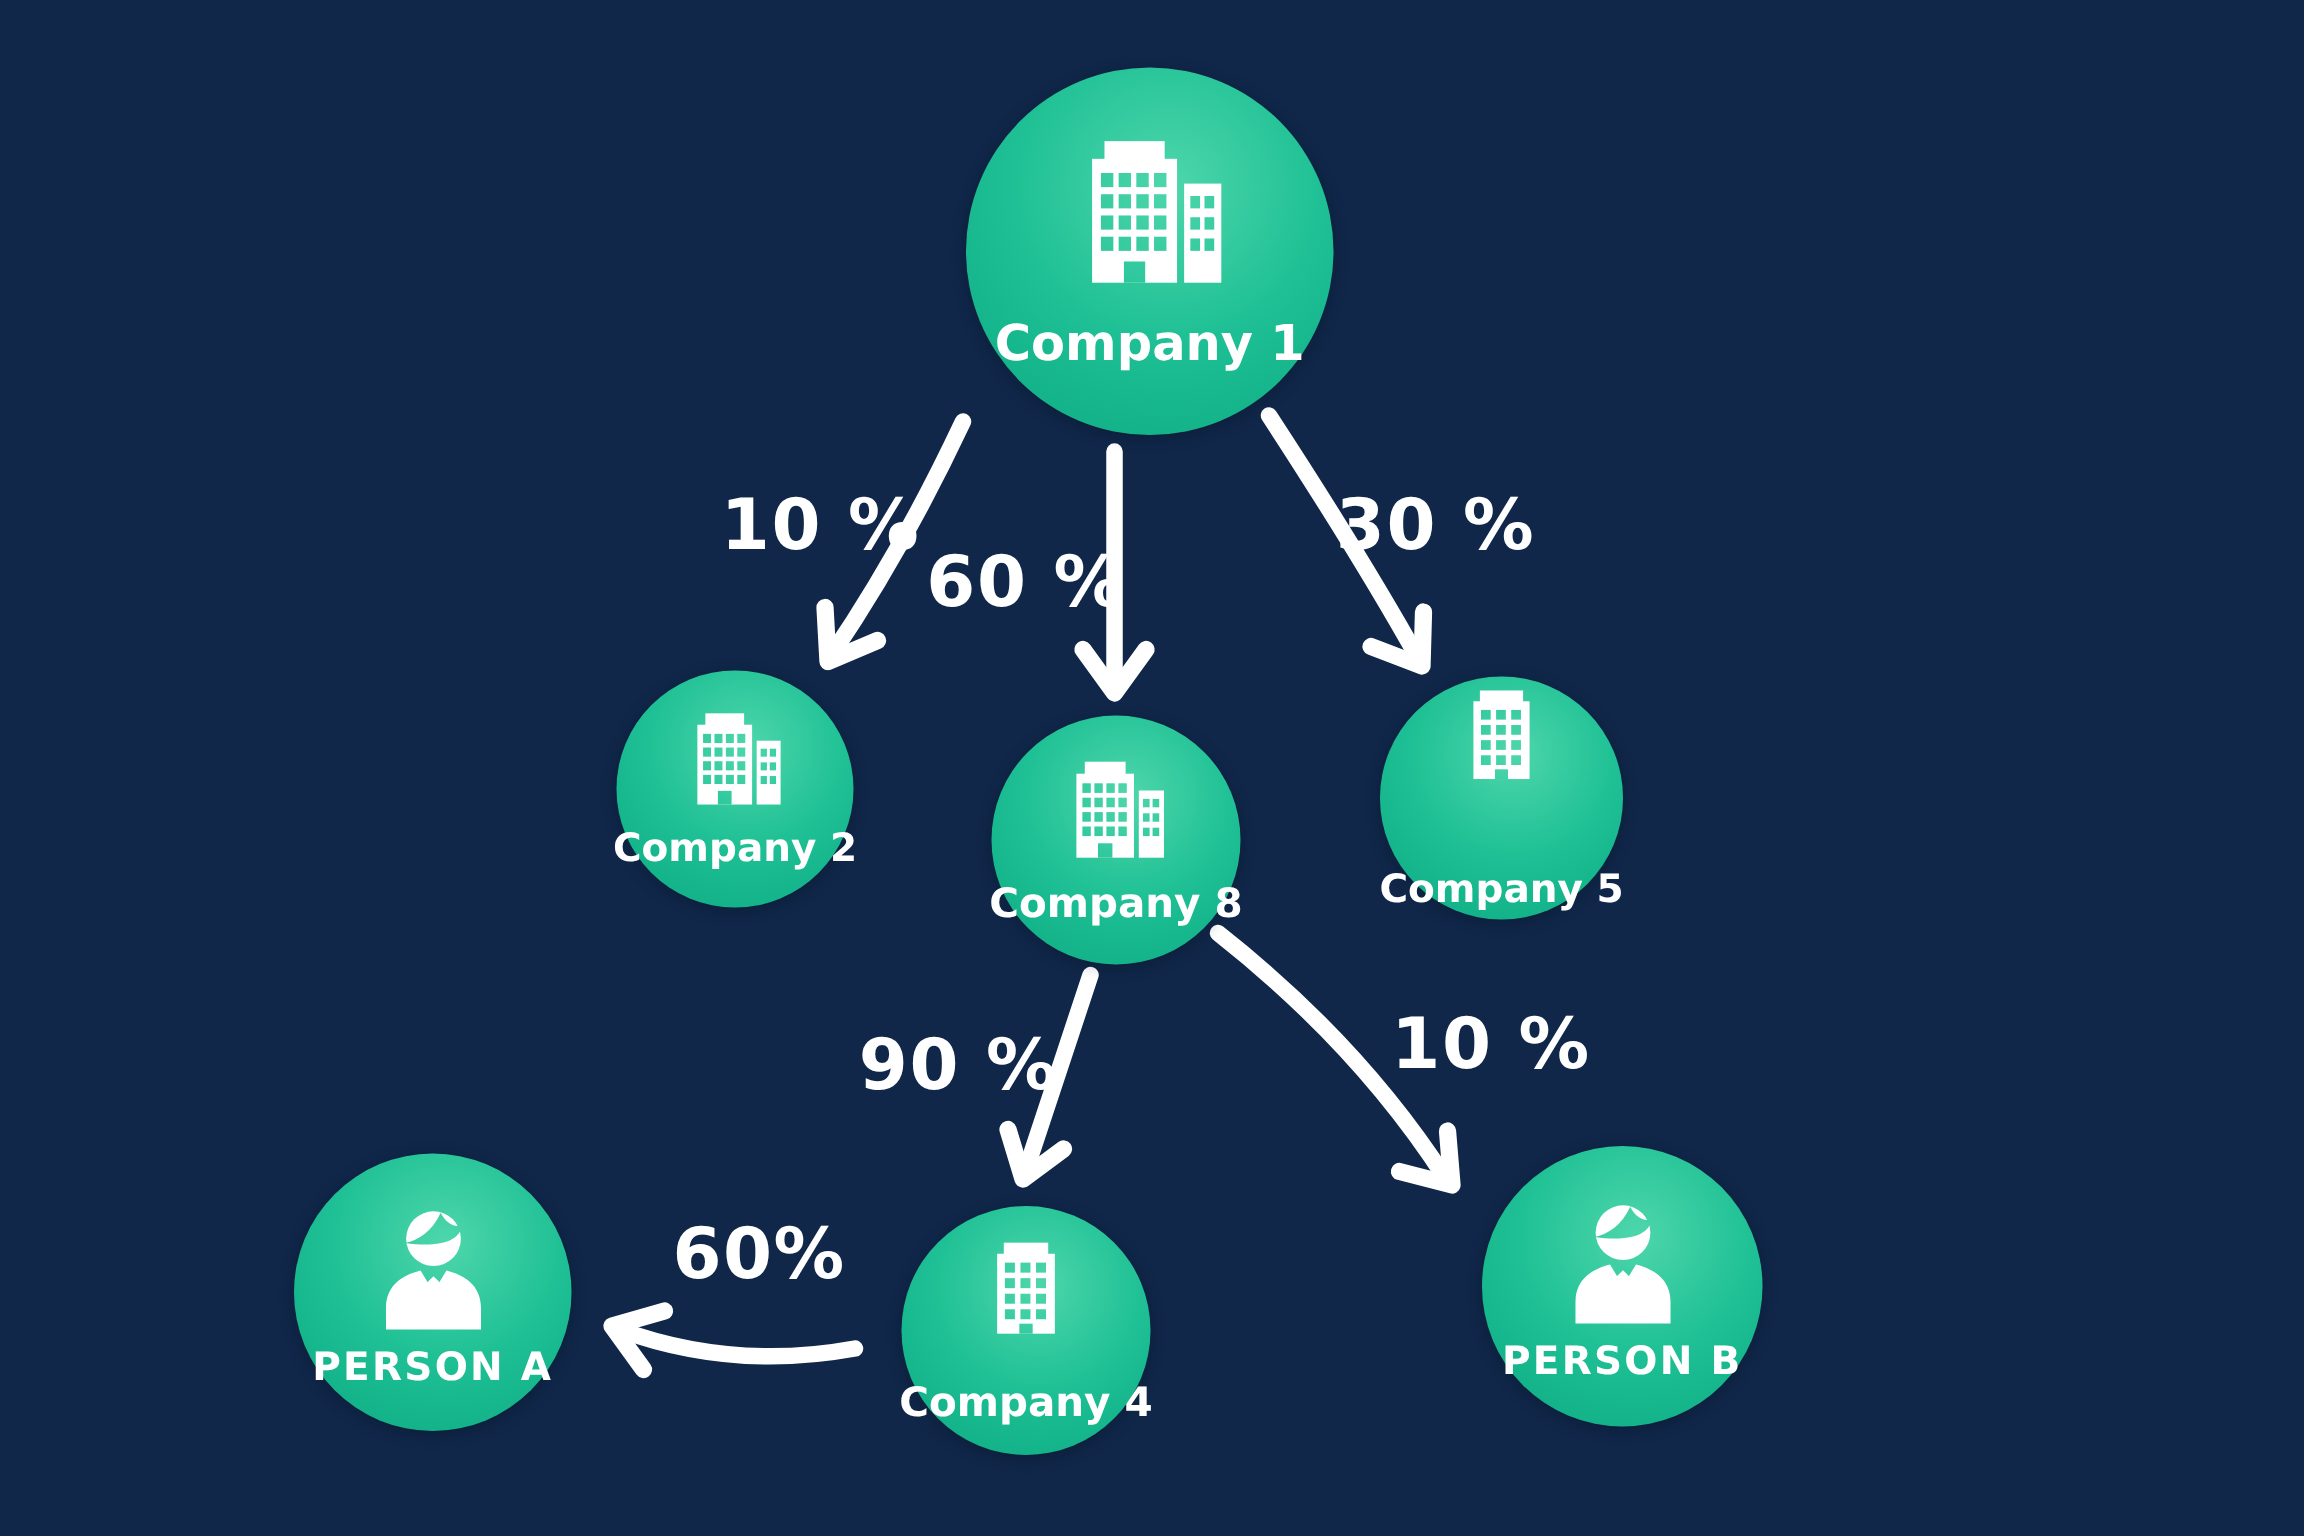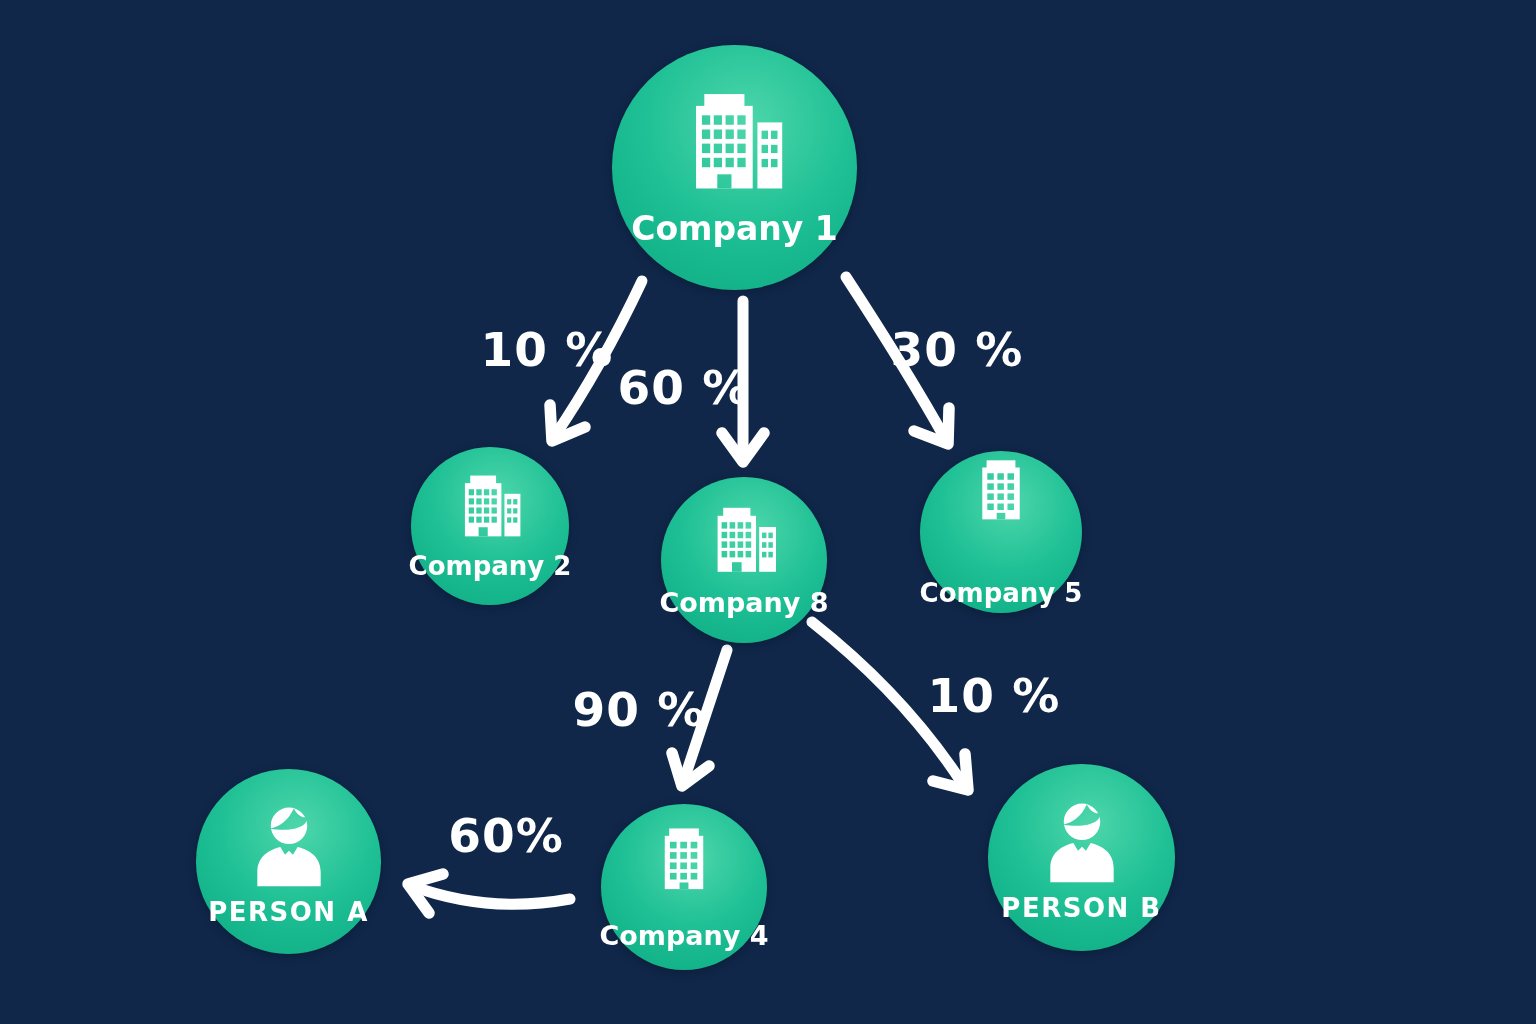--- a/index.html
+++ b/index.html
@@ -69,21 +69,21 @@
       <text class="pct" x="994" y="699">10 %</text>
     </g>
 
     <g>
       <path class="shaft" d="M 570 899 Q 488 914 412 886"></path>
       <polyline class="ahead" points="443,874 408,884 429,913"></polyline>
       <text class="pct" x="506" y="839">60%</text>
     </g>
   </svg>
 
-  <div class="node company" style="left:612px;top:45px;width:245px;height:245px;justify-content:center;">
+  <div class="node company" style="left:644px;top:45px;width:245px;height:245px;justify-content:center;">
     <svg width="118" height="118" viewBox="0 0 100 100">
       <defs>
           <mask id="m1">
         <rect x="24" y="6" width="34" height="12" fill="#fff"></rect>
         <rect x="17" y="16" width="48" height="70" fill="#fff"></rect>
         <rect x="69" y="30" width="21" height="56" fill="#fff"></rect>
         <rect x="22" y="24" width="7" height="8" fill="#000"></rect>
             <rect x="32" y="24" width="7" height="8" fill="#000"></rect>
             <rect x="42" y="24" width="7" height="8" fill="#000"></rect>
             <rect x="52" y="24" width="7" height="8" fill="#000"></rect>

